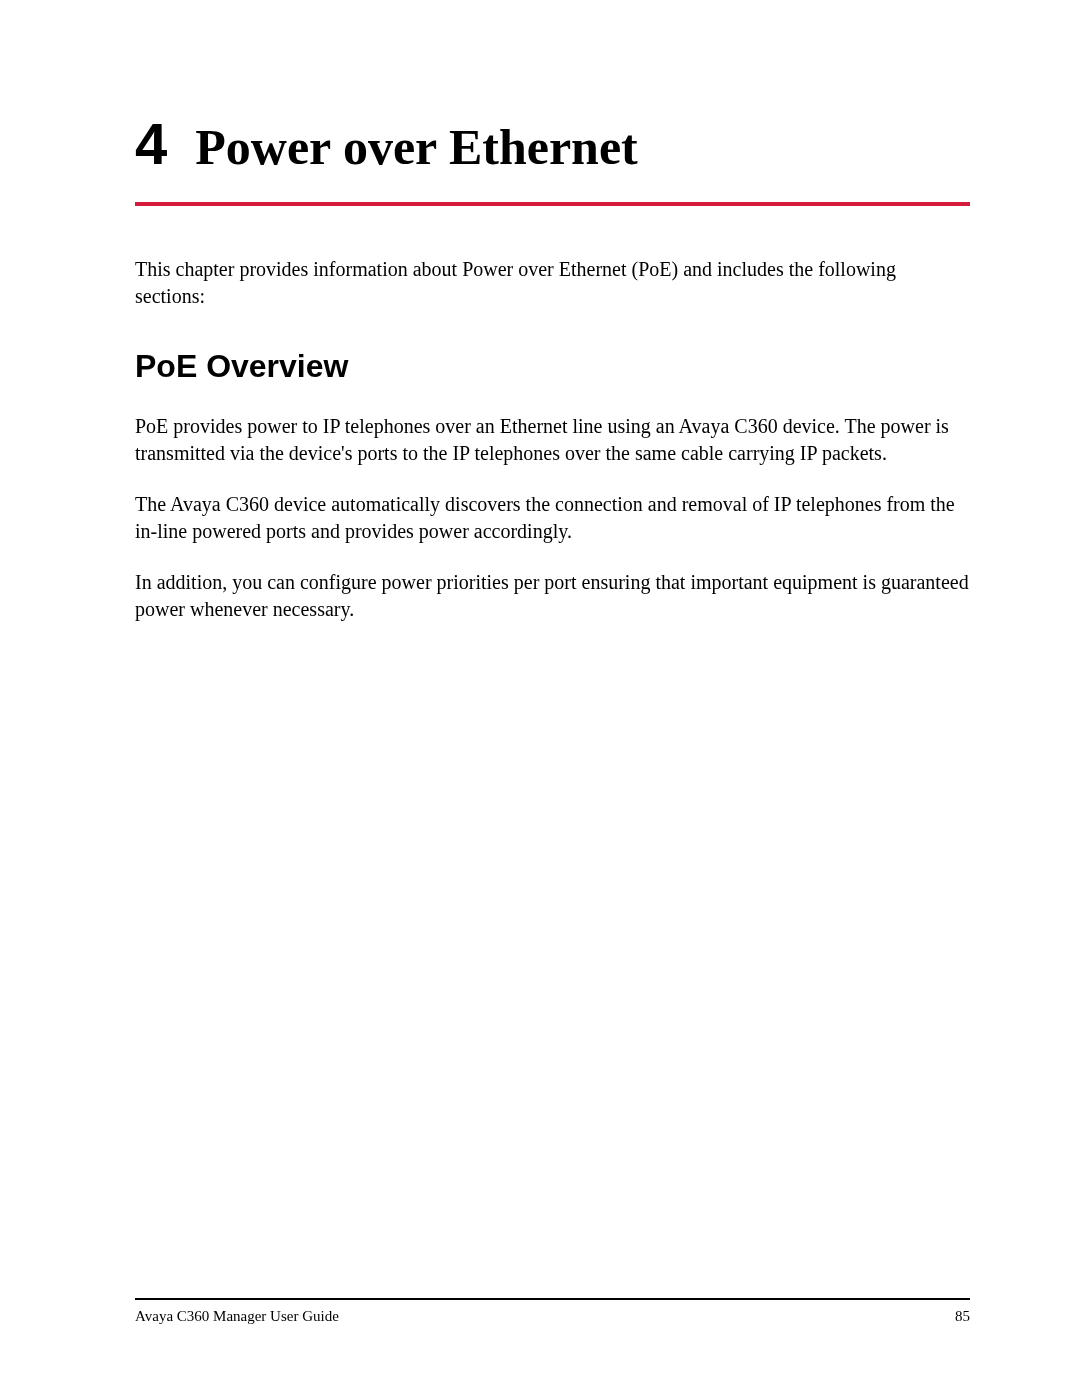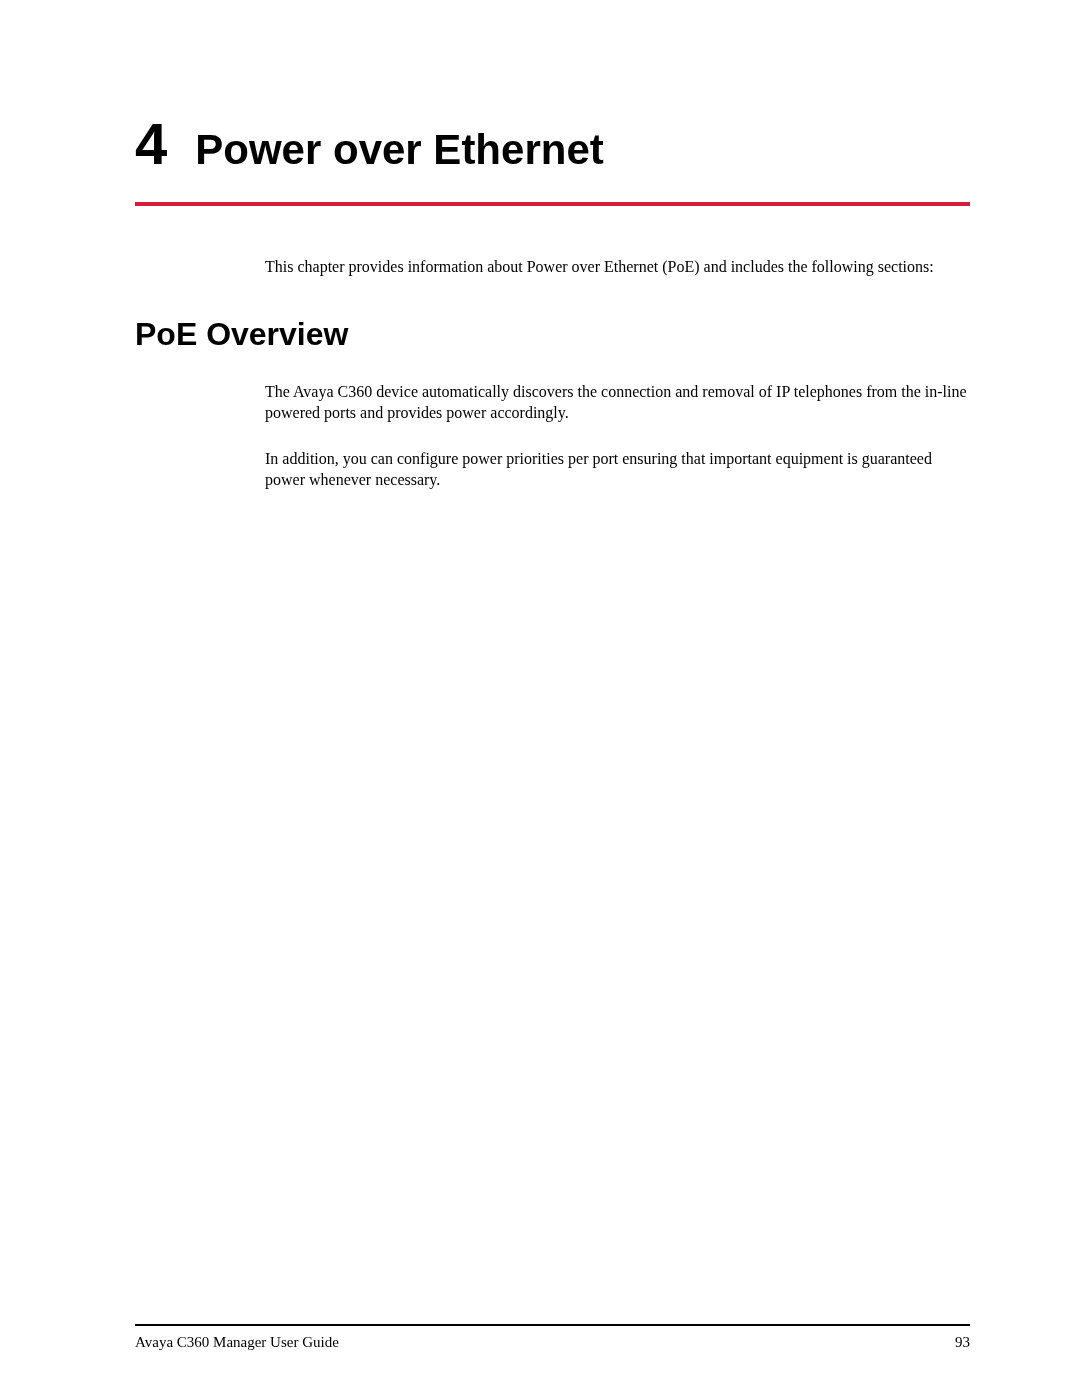--- a/index.html
+++ b/index.html
@@ -21,32 +21,31 @@
     align-items: baseline;
     margin-bottom: 25px;
   }
   .chapter-number {
     font-family: Arial, Helvetica, sans-serif;
     font-size: 58px;
     font-weight: bold;
     margin-right: 28px;
   }
   .chapter-title {
-    font-family: Liberation Sans, sans-serif;
-    font-size: 42px;
+    font-family: Liberation Serif, serif;
+    font-size: 50px;
     font-weight: bold;
   }
   .red-rule {
     border: none;
     border-top: 4px solid #d41c3a;
     margin: 0 0 50px 0;
   }
   .content-block {
-    margin-left: 130px;
-    font-size: 16px;
+    font-size: 20px;
     line-height: 1.35;
   }
   .intro-para {
     margin-bottom: 22px;
   }
   .bullet-list {
     list-style: none;
     padding: 0;
     margin: 0 0 38px 0;
   }
@@ -71,21 +70,21 @@
     font-family: Arial, Helvetica, sans-serif;
     font-size: 32px;
     font-weight: bold;
     margin: 0 0 28px 0;
   }
   .body-para {
     margin-bottom: 24px;
   }
   .footer {
     position: absolute;
-    bottom: 46px;
+    bottom: 72px;
     left: 135px;
     right: 110px;
     text-align: center;
   }
   .footer-rule {
     border: none;
     border-top: 2px solid #000;
     margin: 0 0 8px 0;
   }
   .footer-row {
@@ -109,25 +108,26 @@
   <div class="content-block">
     <p class="intro-para">This chapter provides information about Power over Ethernet (PoE) and includes the following sections:</p>
 
     <ul class="bullet-list">
     </ul>
   </div>
 
   <h2 class="section-heading">PoE Overview</h2>
 
   <div class="content-block">
+    <p class="body-para">PoE provides power to IP telephones over an Ethernet line using an Avaya C360 device. The power is transmitted via the device's ports to the IP telephones over the same cable carrying IP packets.</p>
     <p class="body-para">The Avaya C360 device automatically discovers the connection and removal of IP telephones from the in-line powered ports and provides power accordingly.</p>
     <p class="body-para">In addition, you can configure power priorities per port ensuring that important equipment is guaranteed power whenever necessary.</p>
   </div>
 
   <div class="footer">
     <hr class="footer-rule">
     <div class="footer-row">
       <span>Avaya C360 Manager User Guide</span>
-      <span>93</span>
+      <span>85</span>
     </div>
   </div>
 
 </div>
 
 </body></html>

